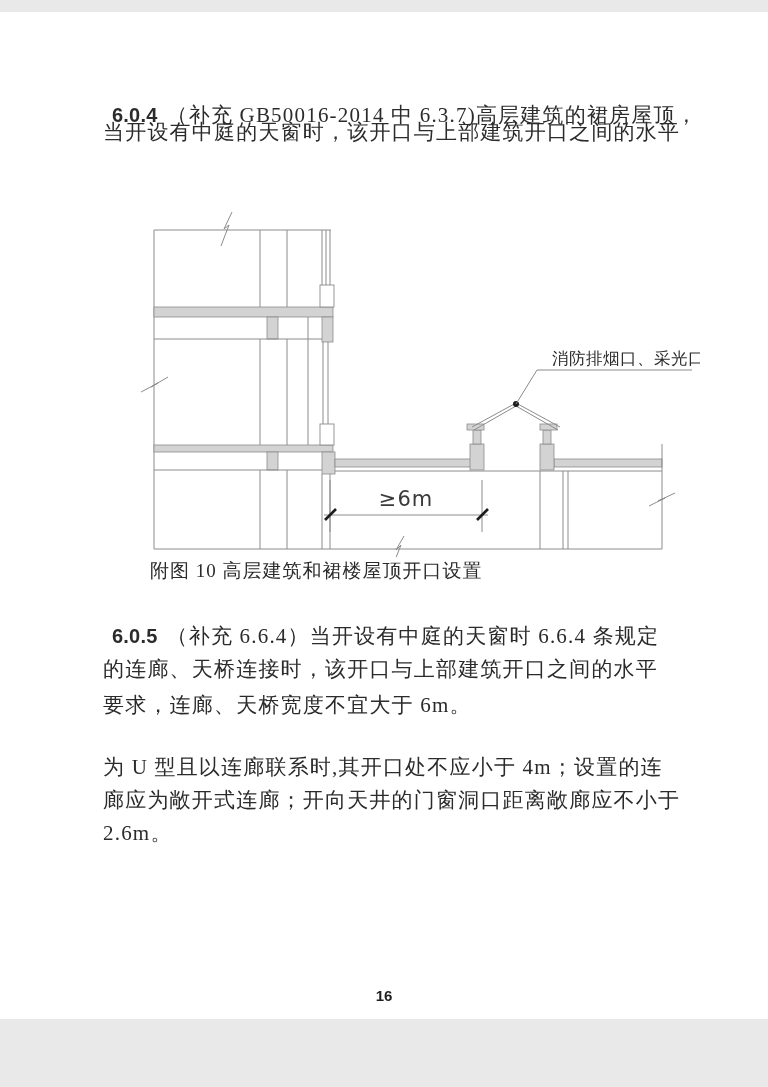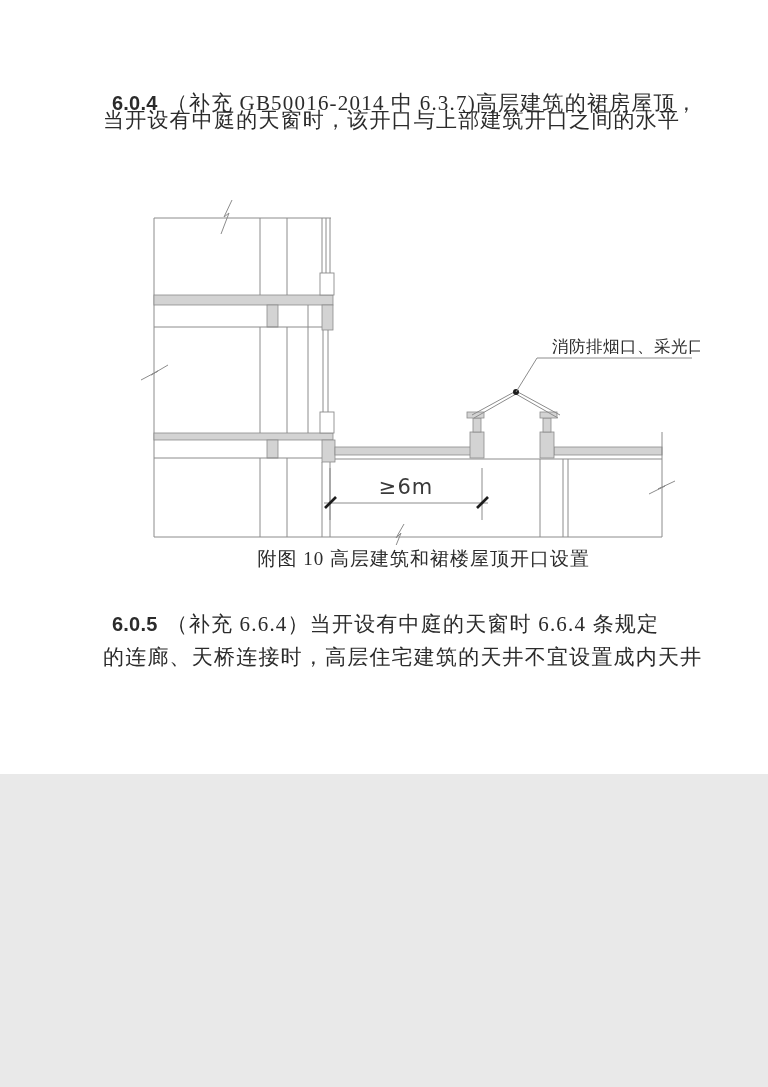--- a/index.html
+++ b/index.html
@@ -1,19 +1,19 @@
 <!DOCTYPE html>
 <html style="--line: #8c8c8c; --fill: #d3d3d3; --text: #2b2b2b; --dim: #1d1d1d; --wm: #cfcfcf; --page-bg: #ffffff;"><head>
 <meta charset="utf-8">
 <style>
   html,body{margin:0;padding:0;background:#e9e9e9;}
   .page{
     position:relative;
-    width:768px;height:774px;
-    margin:0 auto;
+    width:768px;height:1007px;
+    margin:12px auto;
     background:var(--page-bg,#ffffff);
     overflow:hidden;
     font-family:"Liberation Serif","DejaVu Serif",serif;
     color:var(--text,#2b2b2b);
   }
   .tl{
     position:absolute;
     left:103px;
     white-space:nowrap;
     font-size:21px;
@@ -38,26 +38,26 @@
     font-family:"DejaVu Sans","Liberation Sans",sans-serif;
     font-size:21px;fill:#3a3a3a;letter-spacing:1px;
   }
   .anntext{
     font-family:"Liberation Serif","DejaVu Serif",serif;
     font-size:16.5px;fill:var(--text,#2b2b2b);letter-spacing:0.5px;
   }
   .caption{
     position:absolute;
     left:150px;top:546px;width:440px;
-    text-align:right;
+    text-align:left;
     font-size:19px;letter-spacing:1px;
   }
   .pageno{
     position:absolute;
-    left:0;right:0;top:896px;
+    left:0;right:0;top:975px;
     text-align:center;
     font-family:"Liberation Sans","DejaVu Sans",sans-serif;
     font-size:15px;font-weight:600;
     color:#1e1e1e;
   }
   .watermark{
     position:absolute;
     left:620px;top:1038px;
     display:flex;align-items:center;gap:6px;
     color:var(--wm,#cfcfcf);
@@ -152,22 +152,25 @@
       <line class="ln" x1="324" y1="503" x2="488" y2="503"></line>
       <line class="tick" x1="325" y1="508" x2="336" y2="497"></line>
       <line class="tick" x1="477" y1="508" x2="488" y2="497"></line>
       <text class="dimtext" x="406" y="494" text-anchor="middle">≥6m</text>
     </g>
   </svg>
 
   <div class="caption">附图 10 高层建筑和裙楼屋顶开口设置</div>
 
   <div class="tl first" style="top:612px"><span class="secnum">6.0.5</span><span>（补充 6.6.4）当开设有中庭的天窗时 6.6.4 条规定</span></div>
-  <div class="tl" style="top:645px"><span>的连廊、天桥连接时，高层住宅建筑的天井不宜设置成内天井</span></div>
+  <div class="tl" style="top:645px"><span>的连廊、天桥连接时，该开口与上部建筑开口之间的水平</span></div>
+  <div class="tl" style="top:681px"><span>要求，连廊、天桥宽度不宜大于 6m。</span></div>
 
+  <div class="tl" style="top:743px"><span>为 U 型且以连廊联系时,其开口处不应小于 4m；设置的连</span></div>
+  <div class="tl" style="top:776px"><span>廊应为敞开式连廊；开向天井的门窗洞口距离敞廊应不小于</span></div>
   <div class="tl" style="top:809px"><span>2.6m。</span></div>
 
   <div class="pageno">16</div>
 
   <div class="watermark">
     <svg width="42" height="30" viewBox="0 0 42 30">
       <path d="M4 12 L15 4 L13 15 Z" fill="none" stroke="#d4d4d4" stroke-width="1.6"></path>
       <circle cx="26" cy="16" r="11" fill="#ffffff" stroke="#d4d4d4" stroke-width="1.6"></circle>
       <circle cx="22" cy="13" r="1.4" fill="#d4d4d4"></circle>
       <circle cx="29" cy="13" r="1.4" fill="#d4d4d4"></circle>

